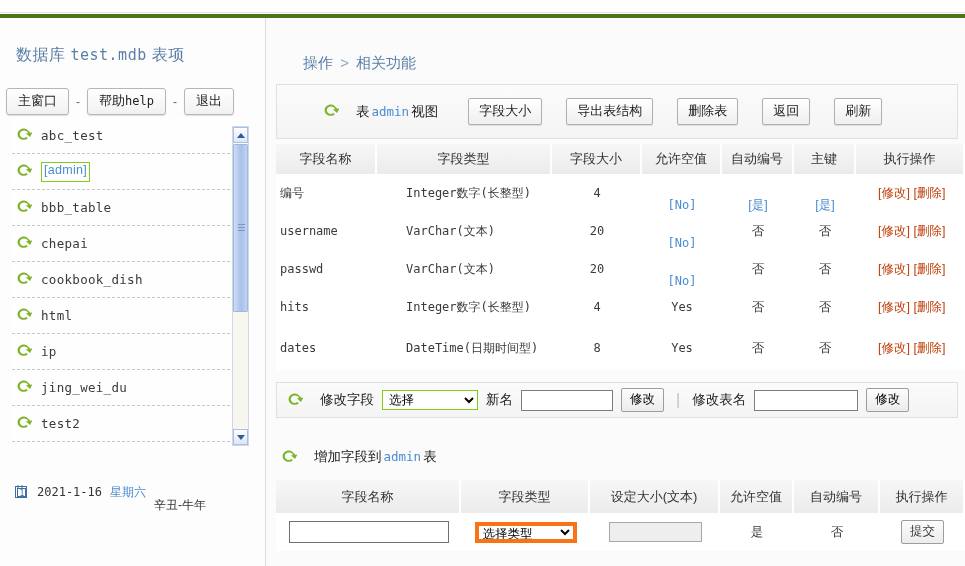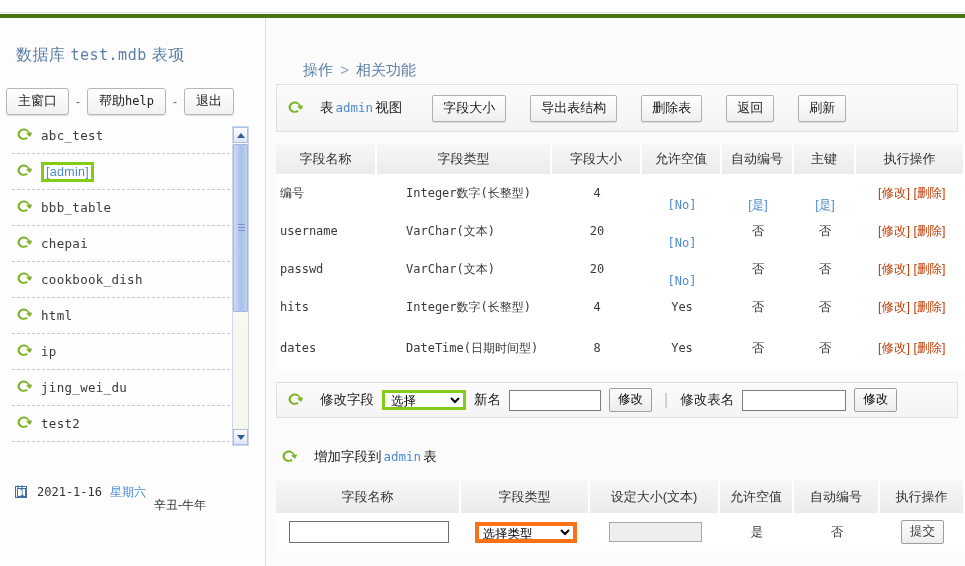--- a/index.html
+++ b/index.html
@@ -121,32 +121,32 @@
   .gz { color: #333; font-family: "Liberation Sans", sans-serif; font-size: 12px; margin-top: 27px;}
   .dt { color: #333; }
 
   
   .right {
     position: absolute; left: 267px; top: 18px;
     width: 698px; height: 548px;
     background: #fbfbfb;
   }
   .crumb {
-    position: absolute; left: 36px; top: 43px;
+    position: absolute; left: 36px; top: 36px;
     font-size: 15px; color: #5b7fa6;
   }
   .crumb .sep { color: #8aa6c4; padding: 0 3px; }
 
   .bar {
     position: absolute; left: 9px;
     width: 682px;
     background: linear-gradient(#fbfbfb,#f4f4f4);
     border: 1px solid #e0e0e0;
   }
-  .bar1 { top: 66px; height: 48px; }
+  .bar1 { top: 66px; height: 55px; padding-left: 36px; }
   .barrow { display: flex; align-items: center; height: 100%; padding-left: 10px; gap: 8px; }
   .lbl {
     font-size: 13.5px; color: #222; white-space: nowrap;
   }
   .lbl .code { color: #4b8bd0; font-family: "DejaVu Sans Mono", monospace; font-size: 12.5px; padding: 0 2px; }
   .abtn {
     display: inline-block; padding: 3px 10px 4px 10px;
     font-size: 13px; color: #1d1d1d;
     background: linear-gradient(#ffffff,#efefef);
     border: 1px solid #b0b0b0; border-radius: 2px;
@@ -167,21 +167,21 @@
   .gc { display: flex; align-items: center; font-size: 12.5px; color: #3c3a36; padding: 3px 0; }
   .gc.ctr { justify-content: center; }
   .mono12 { font-family: "DejaVu Sans Mono", monospace; font-size: 12px; color: #3c3a36; }
   .blue { color: #4b8bd0; margin-top: 24px; }
   .typecell { font-family: "DejaVu Sans Mono", monospace; font-size: 12px; line-height: 15px; padding-left: 29px; color:#3c3a36;text-align:right; }
   .act { font-size: 12.5px; color: #c2410c; white-space: nowrap; padding-left: 22px; }
 
   .bar2 { top: 364px; height: 36px; }
   .sel {
     font-size: 12.5px; height: 20px; padding: 0 2px;
-    border: 3px solid #84cc16;
+    border: 1px solid #84cc16;
     background: #fff;
     font-family: "Liberation Sans", sans-serif;
   }
   .txt {
     height: 21px; border: 1px solid #7d7d7d; background: #fff;
     font-size: 12px; padding: 0 3px;
     font-family: "Liberation Sans", sans-serif;
   }
   .sbtn {
     font-size: 12.5px; padding: 2px 8px 3px 8px;
@@ -475,21 +475,21 @@
     </div>
 
     <div class="bar bar2">
       <div class="barrow">
         <span class="arrow-ico">
           <svg width="16" height="15" viewBox="0 0 16 15">
             <path d="M8 1.6c-3.6 0-6.4 2.5-6.4 5.6S4.4 12.8 8 12.8c1.4 0 2.7-.4 3.7-1.1l-1.1-1.6c-.7.5-1.6.8-2.6.8-2.3 0-4.2-1.4-4.2-3.7S5.7 3.5 8 3.5c2 0 3.7 1 4.1 2.7l-2.3.1L14 9.9l2.3-4.3-2 .1C11.8 3.2 10.2 1.6 8 1.6z" fill="#7db52a"></path>
           </svg>
         </span>
         <span class="lbl">修改字段</span>
-        <select class="sel" id="field-select" style="width:84px"><option value="选择">选择</option><option value="编号">编号</option><option value="username">username</option><option value="passwd">passwd</option><option value="hits">hits</option><option value="dates">dates</option></select>
+        <select class="sel" id="field-select" style="width:96px"><option value="选择">选择</option><option value="编号">编号</option><option value="username">username</option><option value="passwd">passwd</option><option value="hits">hits</option><option value="dates">dates</option></select>
         <span class="lbl">新名</span>
         <input class="txt" style="width: 92px;" id="newname-input" value="">
         <span class="sbtn">修改</span>
         <span class="vsep">|</span>
         <span class="lbl">修改表名</span>
         <input class="txt" style="width: 104px;" id="rename-input" value="">
         <span class="sbtn">修改</span>
       </div>
     </div>
 

